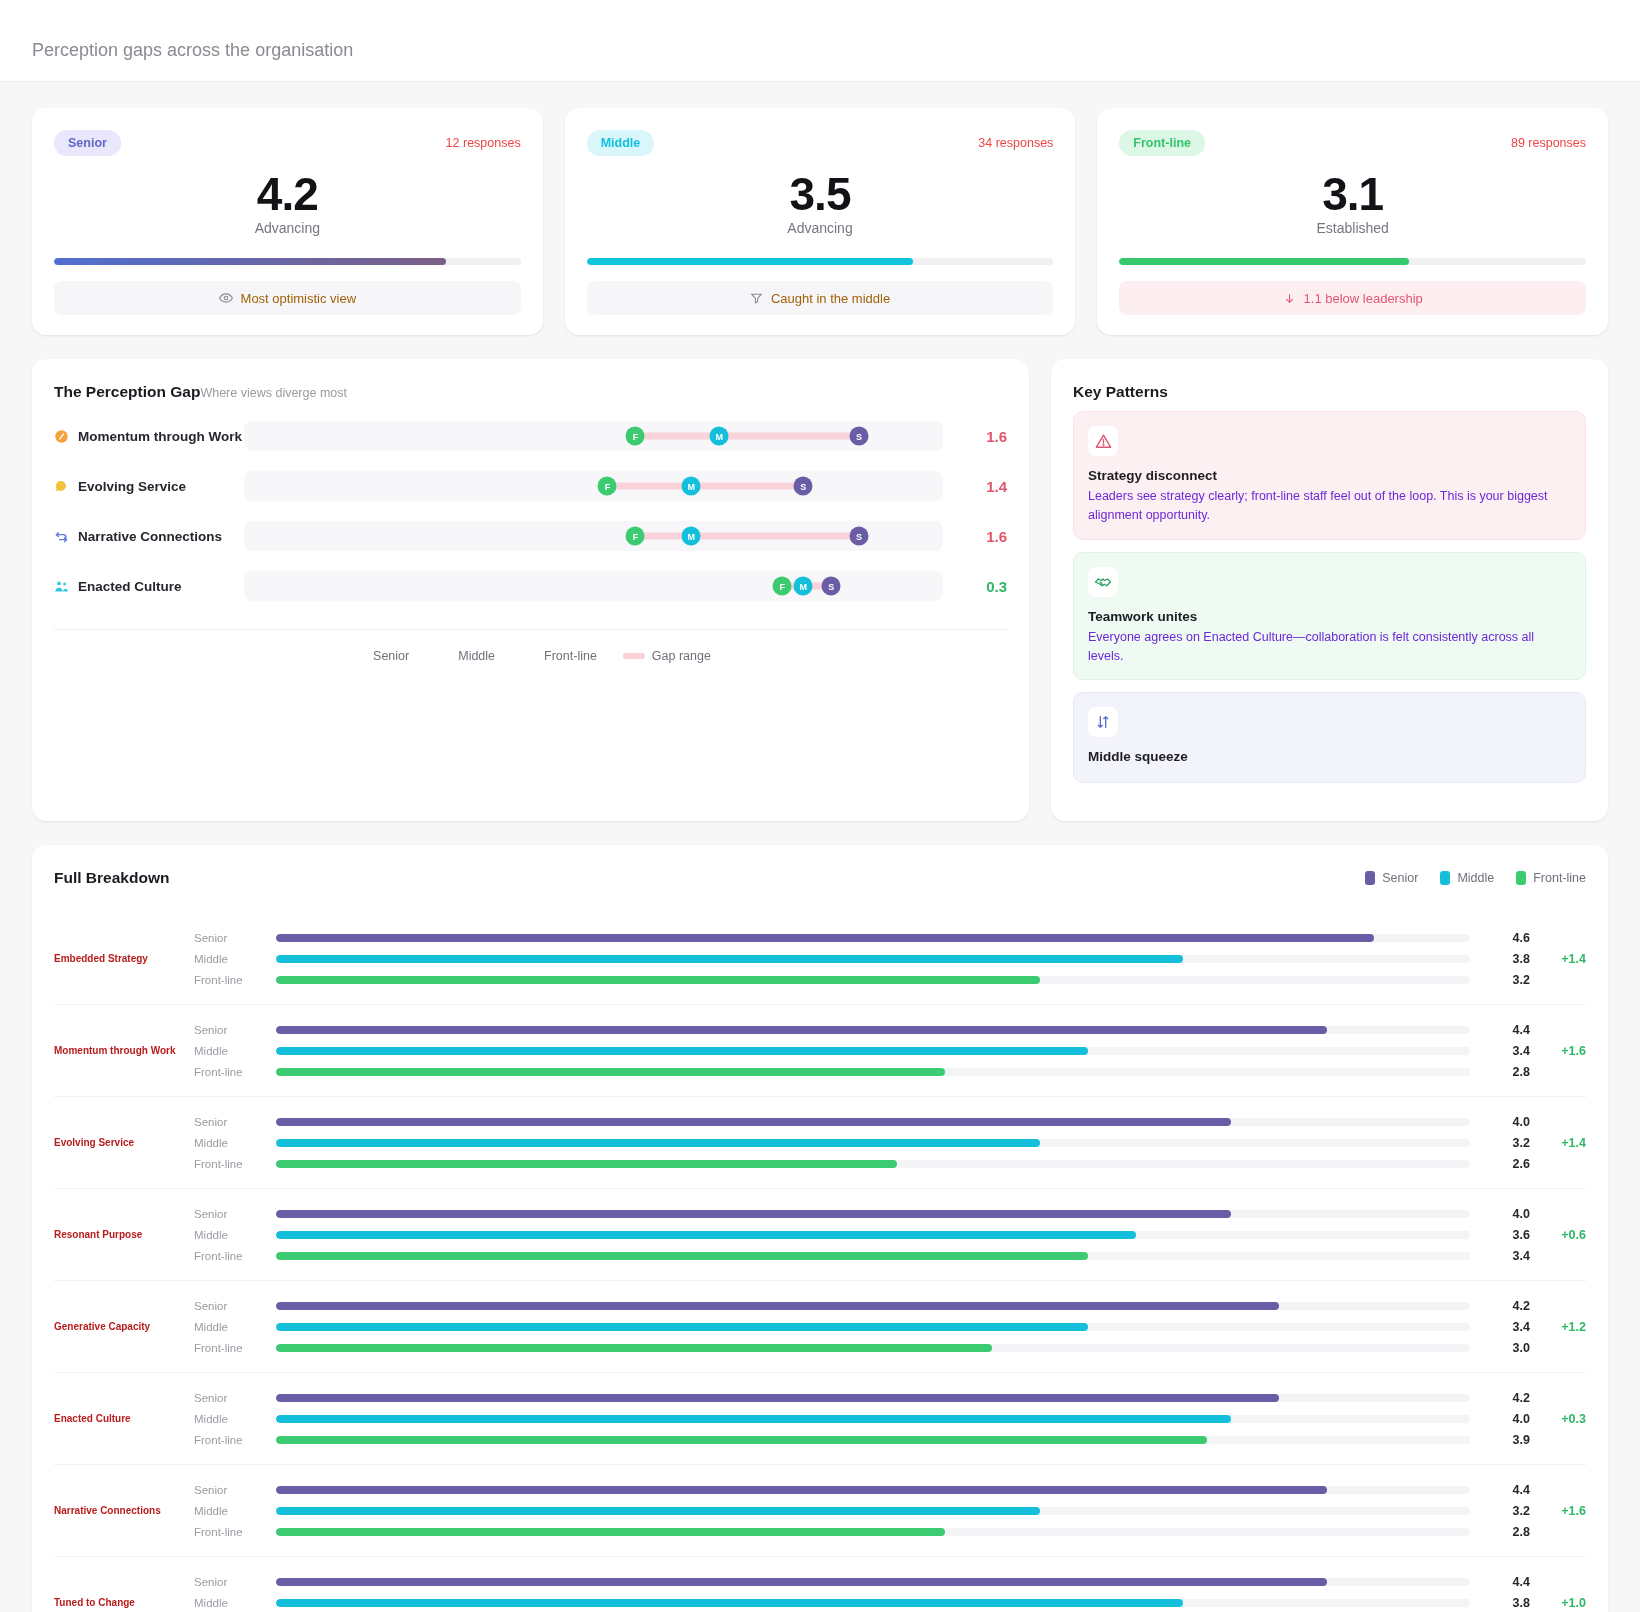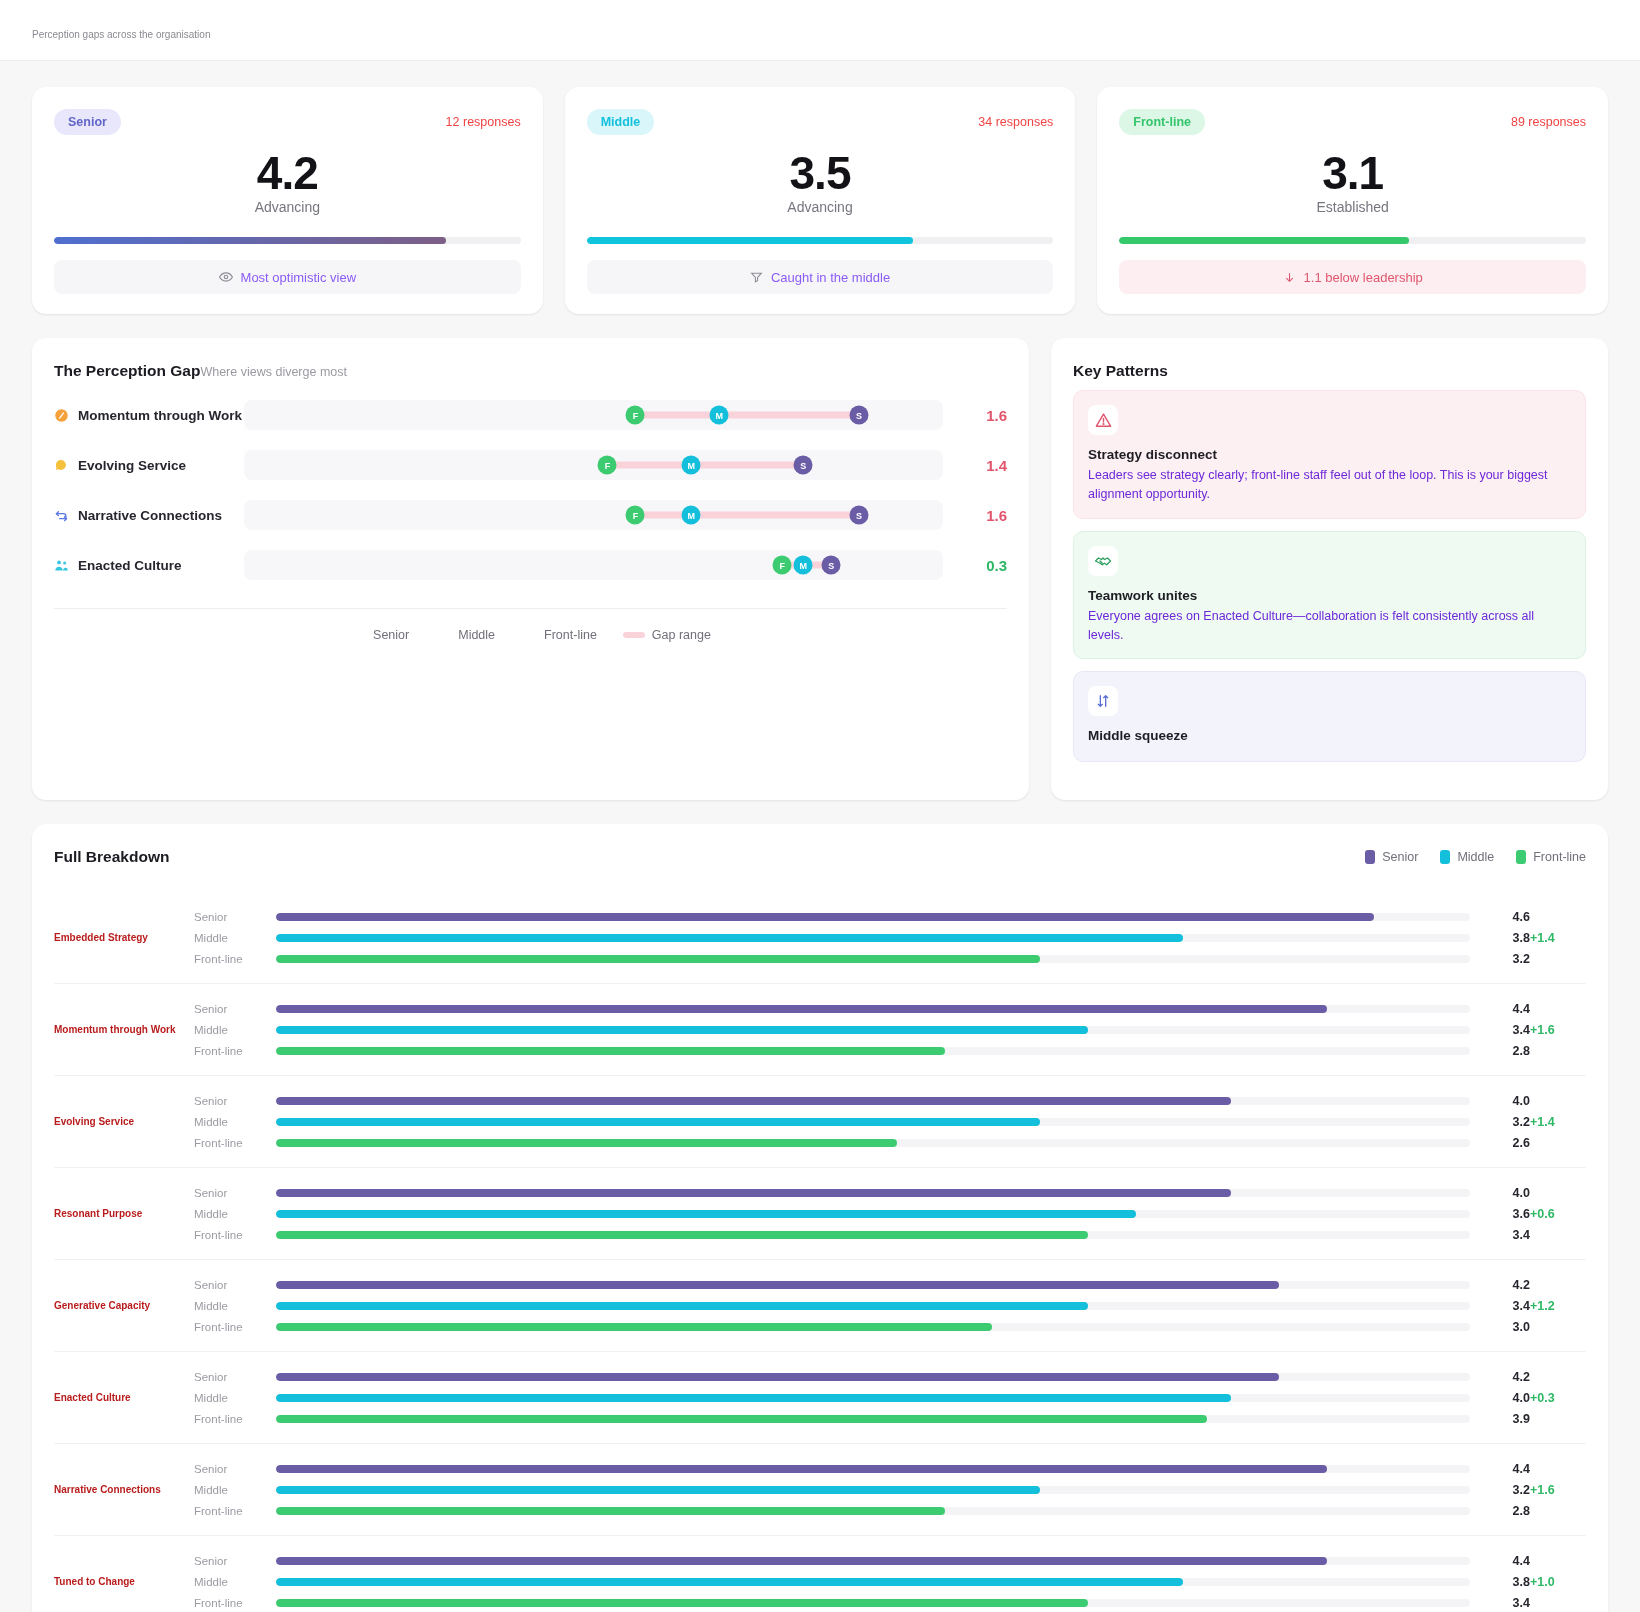--- a/index.html
+++ b/index.html
@@ -16,23 +16,23 @@
     padding: 24px 32px 20px 32px;
     border-bottom: 1px solid #ececee;
   }
   .page-title {
     font-size: 25px;
     font-weight: 600;
     color: #1b1b1f;
     letter-spacing: -0.2px;
   }
   .page-subtitle {
-    font-size: 10px;
+    font-size: 18px;
     color: #8a8a92;
-    margin-top: 5px;
+    margin-top: 16px;
   }
 
   
   .content { padding: 26px 32px 40px 32px; }
 
   .cards-row {
     display: flex;
     gap: 22px;
   }
   .level-card {
@@ -90,21 +90,21 @@
   .note {
     margin-top: 16px;
     height: 34px;
     border-radius: 8px;
     background: #f6f6f8;
     display: flex;
     align-items: center;
     justify-content: center;
     gap: 8px;
     font-size: 13px;
-    color: #8b5cf6;
+    color: #a16207;
   }
   .note.danger { background: #fdeef1; color: #e0566f; }
   .note svg { display: block; }
 
   
   .mid-row {
     display: flex;
     gap: 22px;
     margin-top: 24px;
     align-items: stretch;
@@ -295,21 +295,21 @@
     flex: none;
     text-align: right;
     font-size: 12.5px;
     font-weight: 700;
     color: #26262e;
     padding-left: 14px;
   }
   .bd-delta {
     width: 56px;
     flex: none;
-    text-align: left;
+    text-align: right;
     font-size: 12.5px;
     font-weight: 700;
     color: #2eb866;
   }
 </style>
 </head>
 <body>
 
 <div class="page-header">
   <div class="page-subtitle">Perception gaps across the organisation</div>

